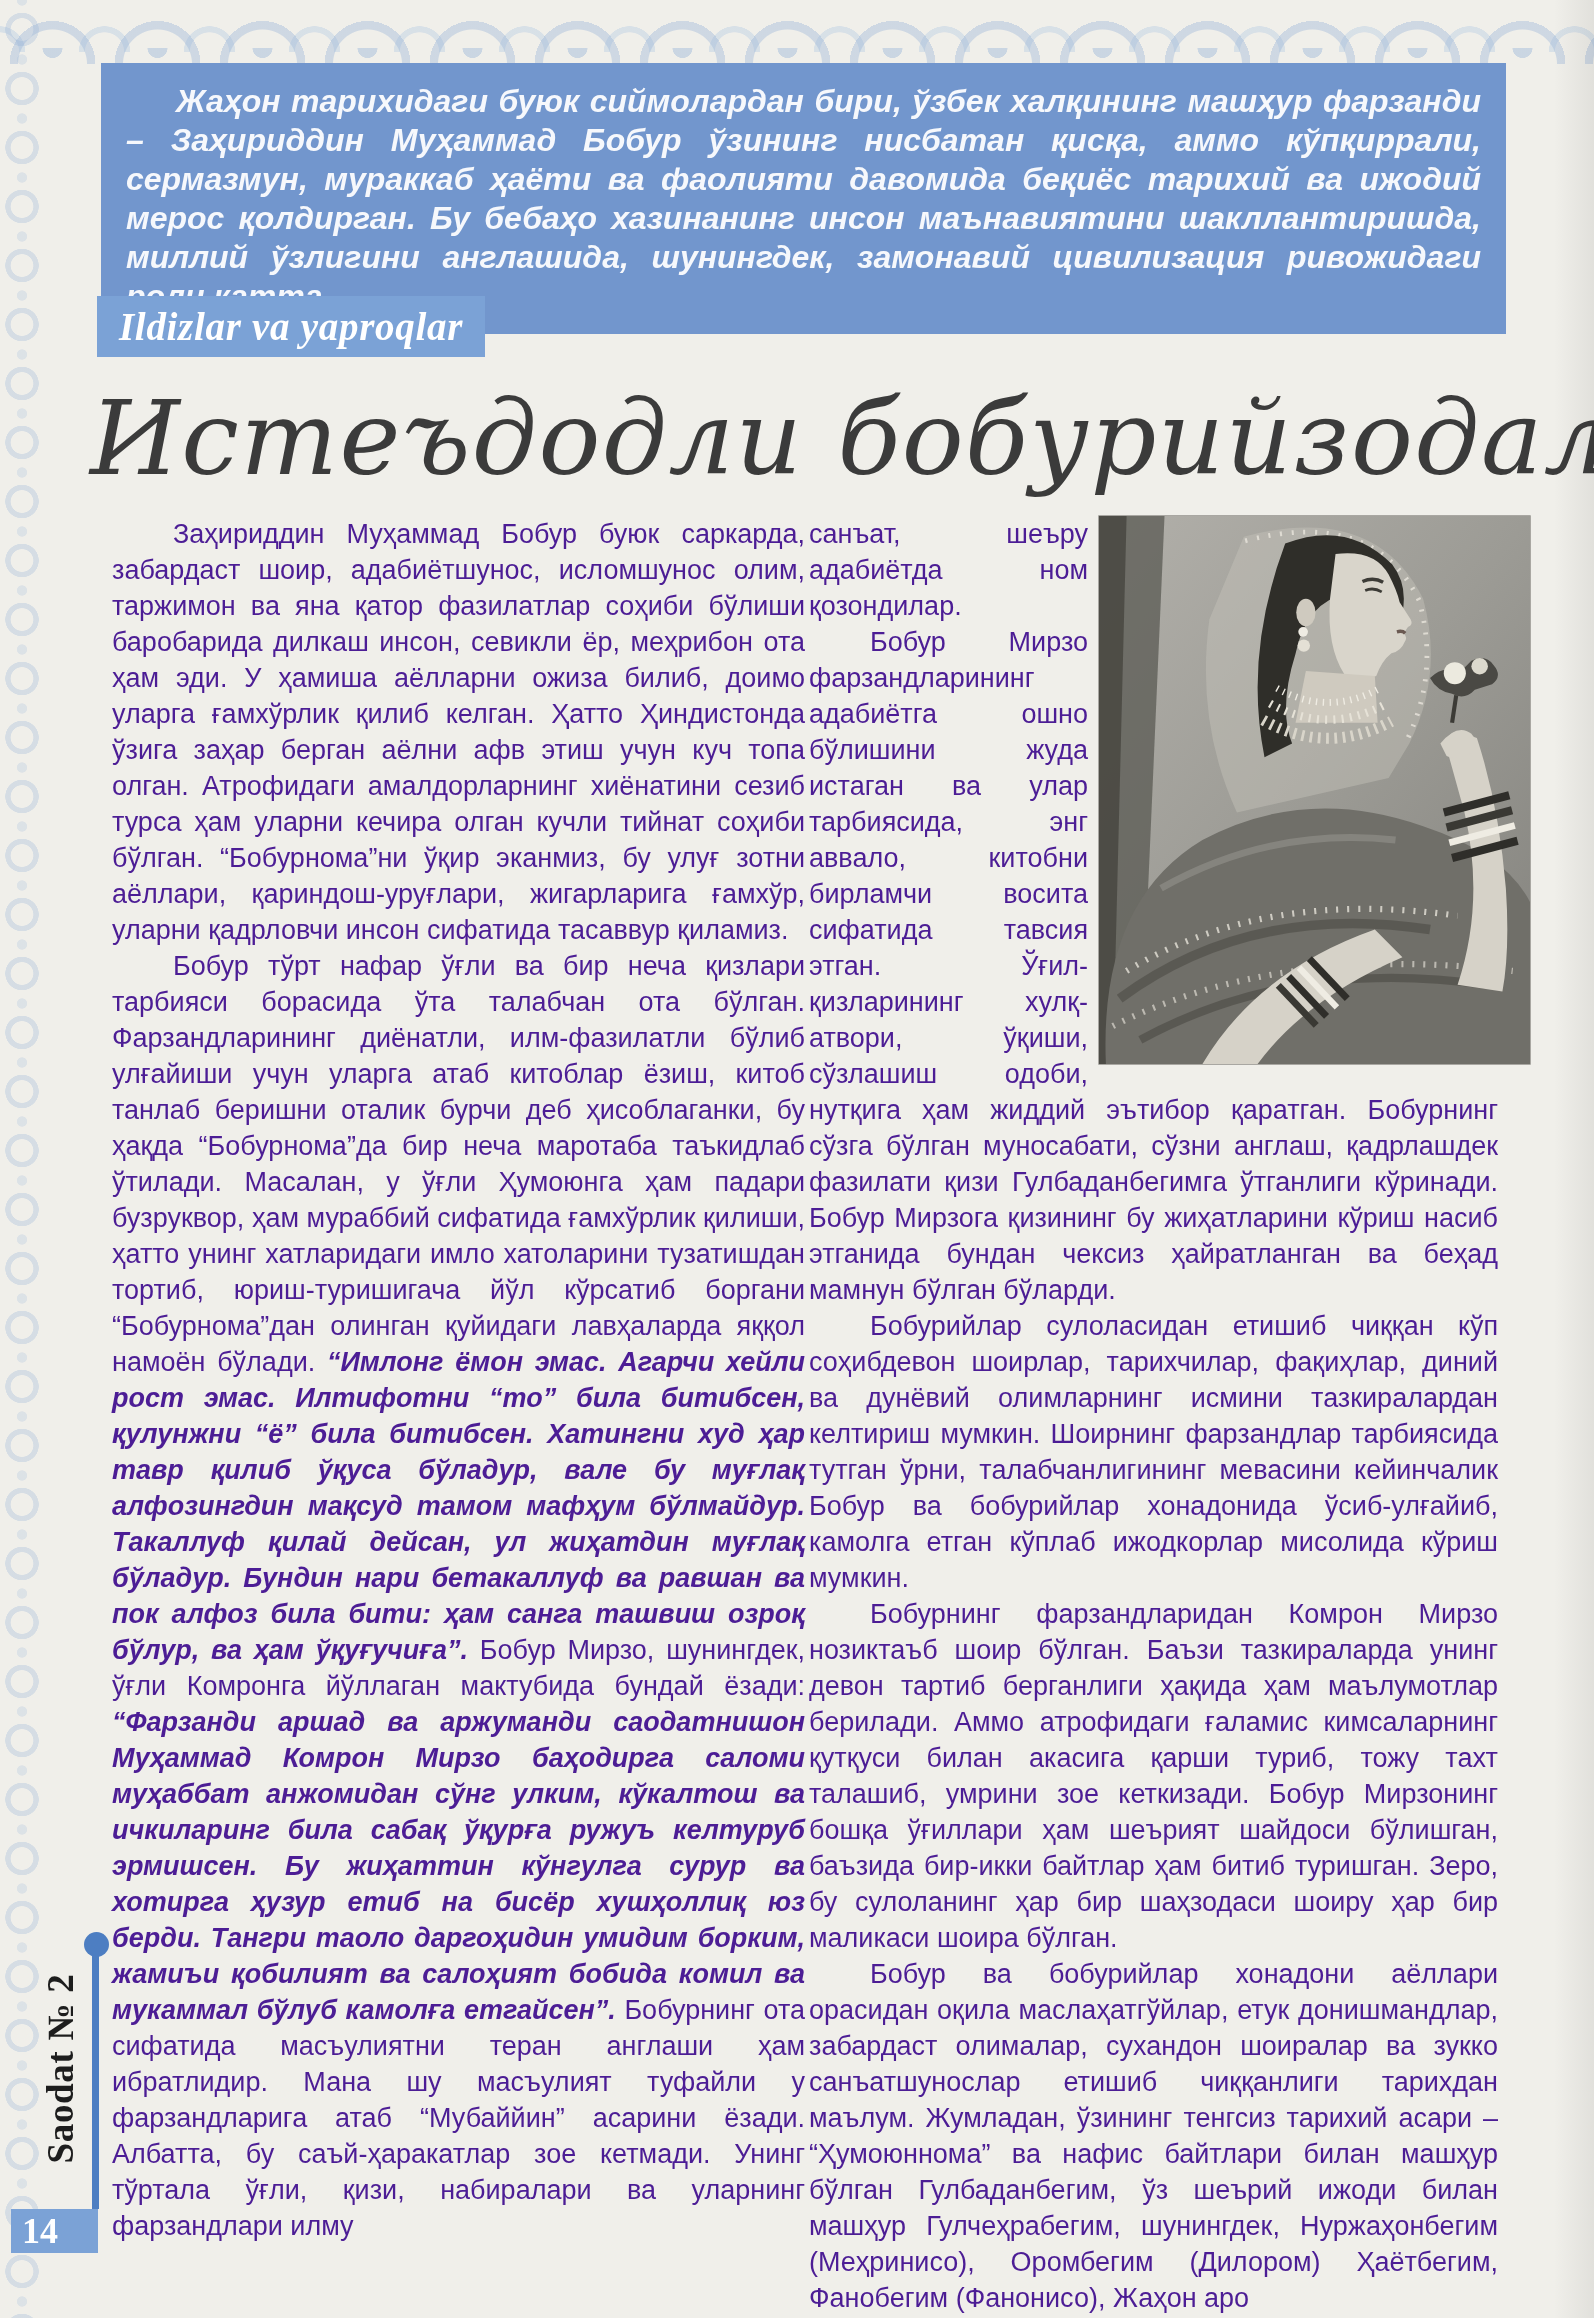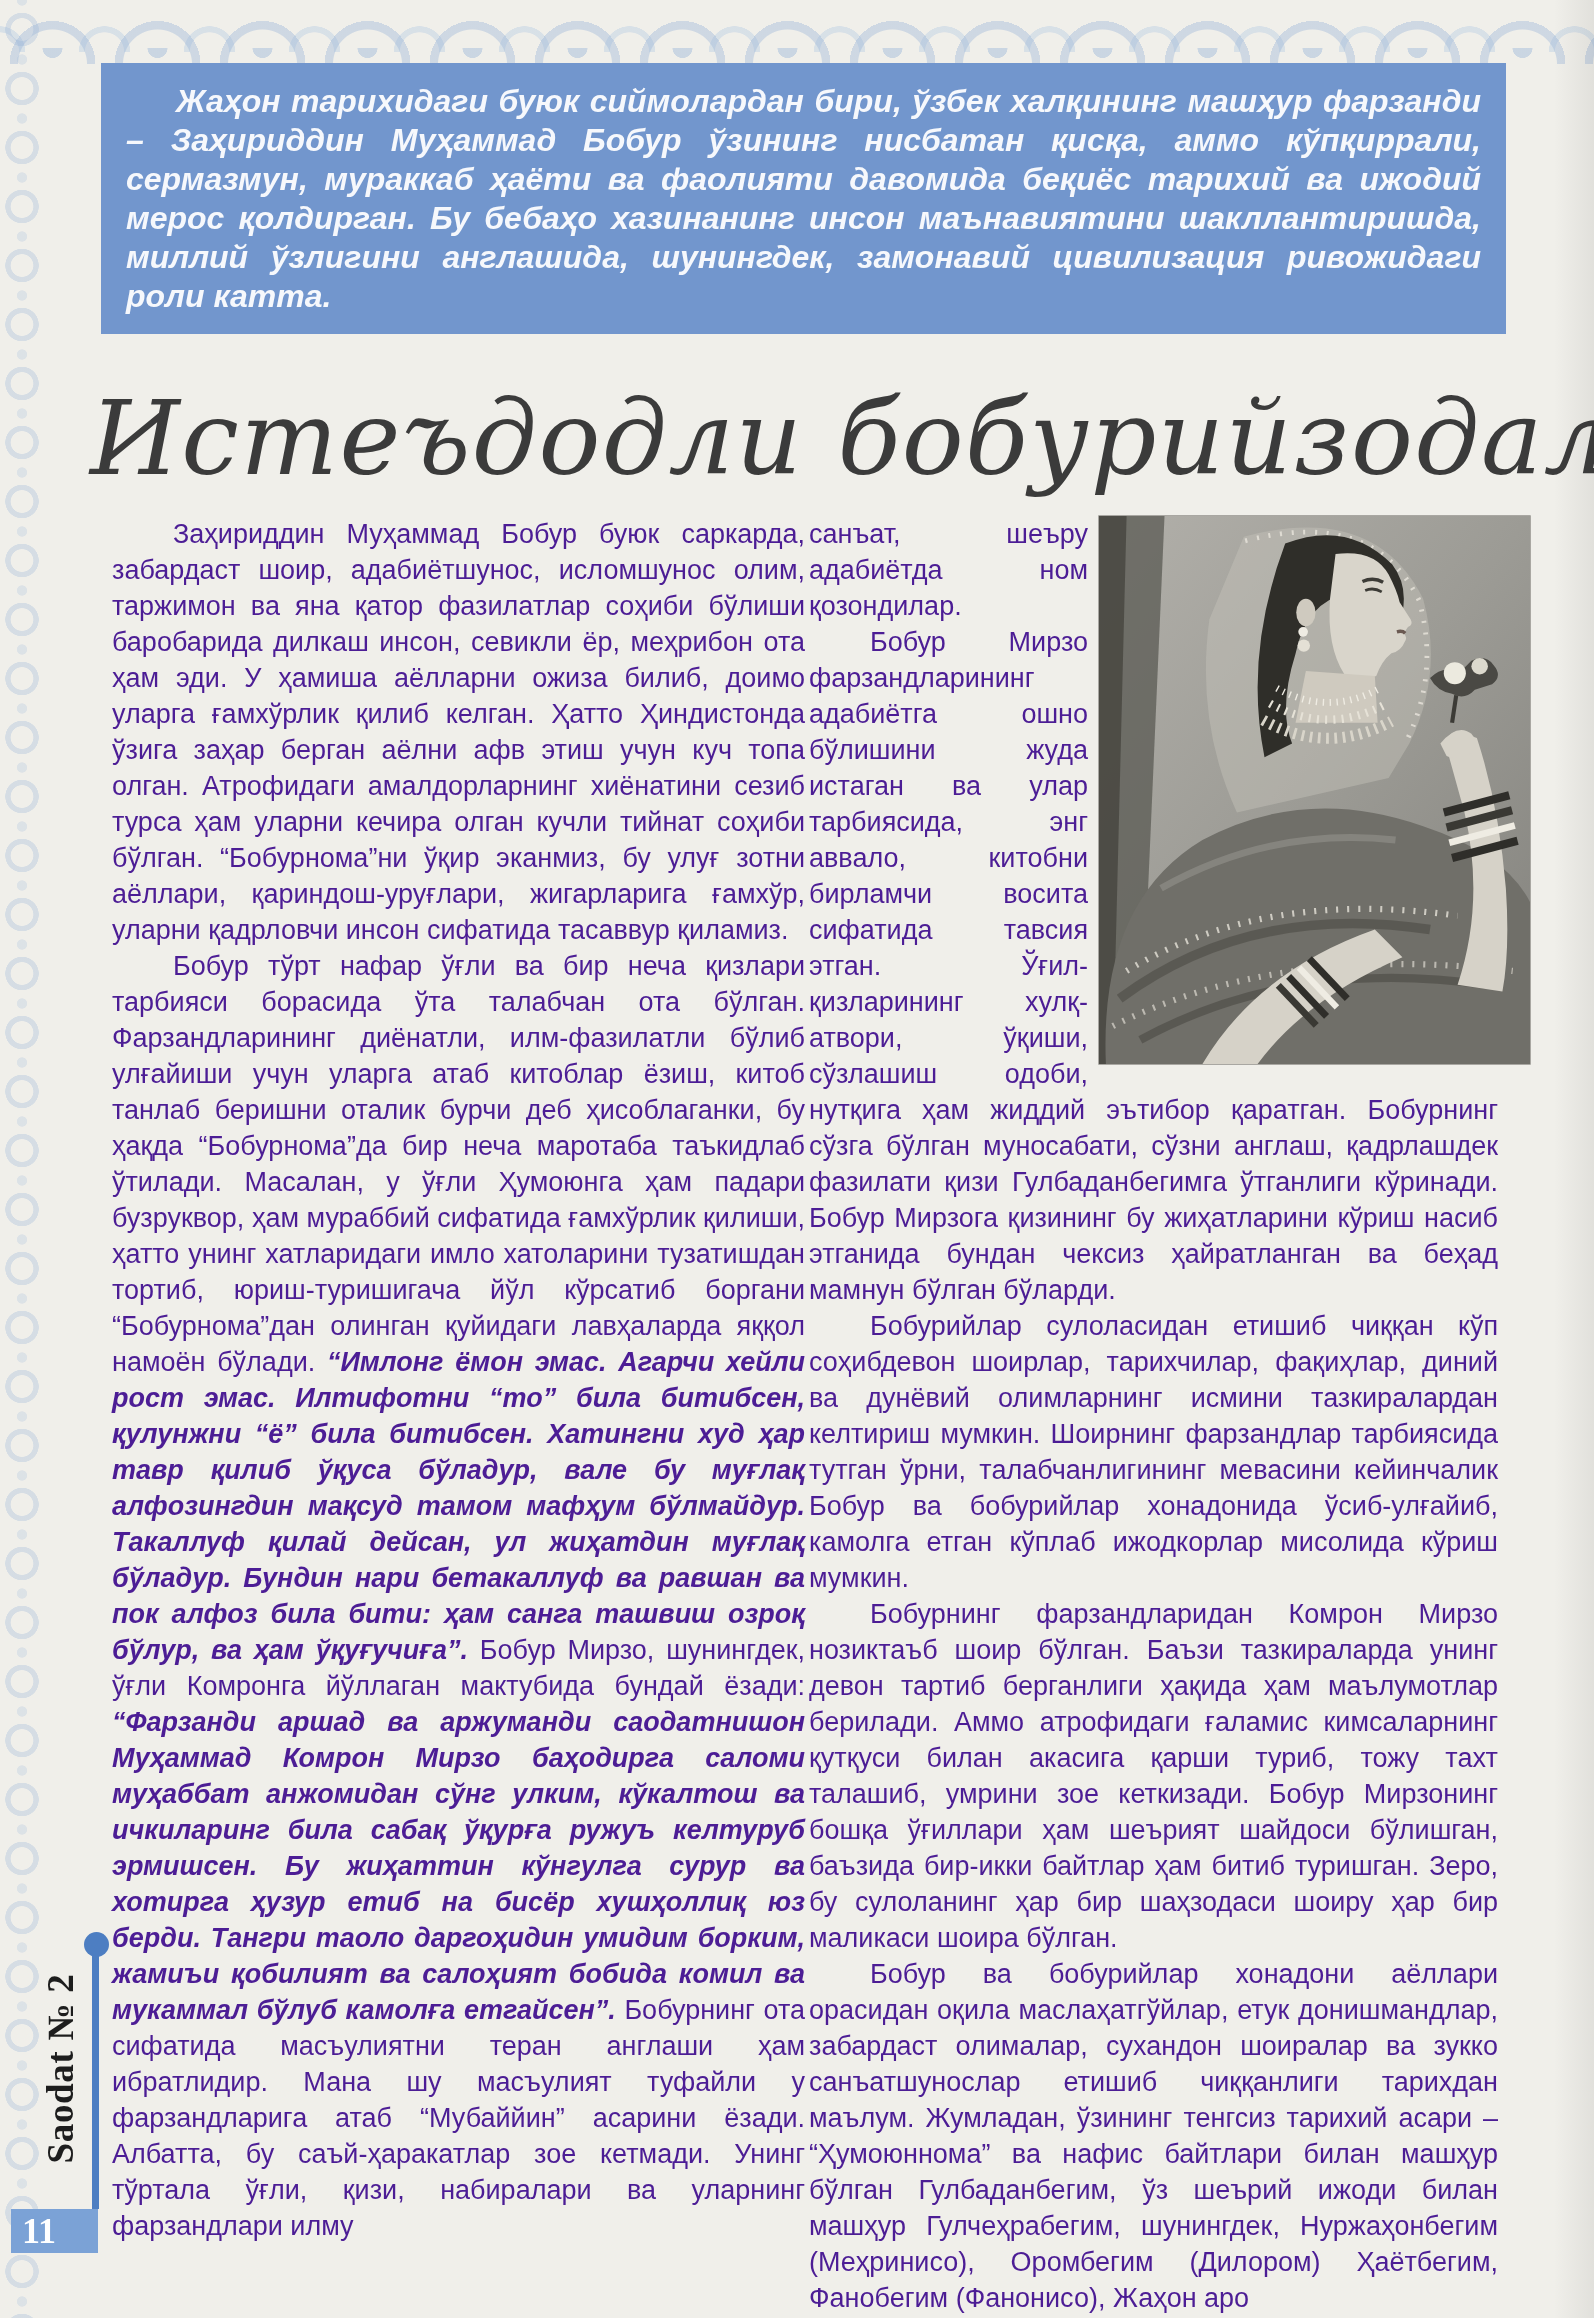--- a/index.html
+++ b/index.html
@@ -119,20 +119,21 @@
 <div class="page">
 
   <div class="orn-top"></div>
   <div class="orn-left"></div>
   <div class="orn-right-shade"></div>
 
   <div class="intro">
     <p>Жаҳон тарихидаги буюк сиймолардан бири, ўзбек халқининг машҳур фарзанди – Заҳириддин Муҳаммад Бобур ўзининг нисбатан қисқа, аммо кўпқиррали, сермазмун, мураккаб ҳаёти ва фаолияти давомида беқиёс тарихий ва ижодий мерос қолдирган. Бу бебаҳо хазинанинг инсон маънавиятини шакллантиришда, миллий ўзлигини англашида, шунингдек, замонавий цивилизация ривожидаги роли катта.</p>
   </div>
 
+  <div class="rubric"><span>Ildizlar va yaproqlar</span></div>
 
   <h1 class="title">Истеъдодли бобурийзодалар</h1>
 
   <div class="col left-col">
     <p class="indent">Заҳириддин Муҳаммад Бобур буюк саркарда, забардаст шоир, адабиётшунос, исломшунос олим, таржимон ва яна қатор фазилатлар соҳиби бўлиши баробарида дилкаш инсон, севикли ёр, меҳрибон ота ҳам эди. У ҳамиша аёлларни ожиза билиб, доимо уларга ғамхўрлик қилиб келган. Ҳатто Ҳиндистонда ўзига заҳар берган аёлни афв этиш учун куч топа олган. Атрофидаги амалдорларнинг хиёнатини сезиб турса ҳам уларни кечира олган кучли тийнат соҳиби бўлган. “Бобурнома”ни ўқир эканмиз, бу улуғ зотни аёллари, қариндош-уруғлари, жигарларига ғамхўр, уларни қадрловчи инсон сифатида тасаввур қиламиз.</p>
     <p class="indent"><span>Бобур тўрт нафар ўғли ва бир неча қизлари тарбияси борасида ўта талабчан ота бўлган. Фарзандларининг диёнатли, илм-фазилатли бўлиб улғайиши учун уларга атаб китоблар ёзиш, китоб танлаб беришни оталик бурчи деб ҳисоблаганки, бу ҳақда “Бобурнома”да бир неча маротаба таъкидлаб ўтилади. Масалан, у ўғли Ҳумоюнга ҳам падари бузруквор, ҳам мураббий сифатида ғамхўрлик қилиши, ҳатто унинг хатларидаги имло хатоларини тузатишдан тортиб, юриш-туришигача йўл кўрсатиб боргани “Бобурнома”дан олинган қуйидаги лавҳаларда яққол намоён бўлади. </span><span class="bi">“Имлонг ёмон эмас. Агарчи хейли рост эмас. Илтифотни “то” била битибсен, қулунжни “ё” била битибсен. Хатингни худ ҳар тавр қилиб ўқуса бўладур, вале бу муғлақ алфозингдин мақсуд тамом мафҳум бўлмайдур. Такаллуф қилай дейсан, ул жиҳатдин муғлақ бўладур. Бундин нари бетакаллуф ва равшан ва пок алфоз била бити: ҳам санга ташвиш озроқ бўлур, ва ҳам ўқуғучиға”.</span><span> Бобур Мирзо, шунингдек, ўғли Комронга йўллаган мактубида бундай ёзади: </span><span class="bi">“Фарзанди аршад ва аржуманди саодатнишон Муҳаммад Комрон Мирзо баҳодирга саломи муҳаббат анжомидан сўнг улким, кўкалтош ва ичкиларинг била сабақ ўқурға ружуъ келтуруб эрмишсен. Бу жиҳаттин кўнгулга сурур ва хотирга ҳузур етиб на бисёр хушҳоллиқ юз берди. Тангри таоло даргоҳидин умидим борким, жамиъи қобилият ва салоҳият бобида комил ва мукаммал бўлуб камолға етгайсен”.</span><span> Бобурнинг ота сифатида масъулиятни теран англаши ҳам ибратлидир. Мана шу масъулият туфайли у фарзандларига атаб “Мубаййин” асарини ёзади. Албатта, бу саъй-ҳаракатлар зое кетмади. Унинг тўртала ўғли, қизи, набиралари ва уларнинг фарзандлари илму</span></p>
   </div>
 
   <div class="col right-col">
     <div class="figure">
@@ -196,17 +197,17 @@
     <p class="indent">Бобур Мирзо фарзандларининг адабиётга ошно бўлишини жуда истаган ва улар тарбиясида, энг аввало, китобни бирламчи восита сифатида тавсия этган. Ўғил-қизларининг хулқ-атвори, ўқиши, сўзлашиш одоби, нутқига ҳам жиддий эътибор қаратган. Бобурнинг сўзга бўлган муносабати, сўзни англаш, қадрлашдек фазилати қизи Гулбаданбегимга ўтганлиги кўринади. Бобур Мирзога қизининг бу жиҳатларини кўриш насиб этганида бундан чексиз ҳайратланган ва беҳад мамнун бўлган бўларди.</p>
     <p class="indent">Бобурийлар сулоласидан етишиб чиққан кўп соҳибдевон шоирлар, тарихчилар, фақиҳлар, диний ва дунёвий олимларнинг исмини тазкиралардан келтириш мумкин. Шоирнинг фарзандлар тарбиясида тутган ўрни, талабчанлигининг мевасини кейинчалик Бобур ва бобурийлар хонадонида ўсиб-улғайиб, камолга етган кўплаб ижодкорлар мисолида кўриш мумкин.</p>
     <p class="indent">Бобурнинг фарзандларидан Комрон Мирзо нозиктаъб шоир бўлган. Баъзи тазкираларда унинг девон тартиб берганлиги ҳақида ҳам маълумотлар берилади. Аммо атрофидаги ғаламис кимсаларнинг қутқуси билан акасига қарши туриб, тожу тахт талашиб, умрини зое кеткизади. Бобур Мирзонинг бошқа ўғиллари ҳам шеърият шайдоси бўлишган, баъзида бир-икки байтлар ҳам битиб туришган. Зеро, бу сулоланинг ҳар бир шаҳзодаси шоиру ҳар бир маликаси шоира бўлган.</p>
     <p class="indent">Бобур ва бобурийлар хонадони аёллари орасидан оқила маслаҳатгўйлар, етук донишмандлар, забардаст олималар, сухандон шоиралар ва зукко санъатшунослар етишиб чиққанлиги тарихдан маълум. Жумладан, ўзининг тенгсиз тарихий асари – “Ҳумоюннома” ва нафис байтлари билан машҳур бўлган Гулбаданбегим, ўз шеърий ижоди билан машҳур Гулчеҳрабегим, шунингдек, Нуржаҳонбегим (Меҳринисо), Оромбегим (Дилором) Ҳаётбегим, Фанобегим (Фанонисо), Жаҳон аро</p>
   </div>
 
   <div class="saodat">Saodat № 2</div>
   <div class="marker-dot"></div>
   <div class="marker-line"></div>
   <div class="pagenum-band">
-    <span>11</span>
+    <span>14</span>
   </div>
 
 </div>
 
 
 </body></html>

